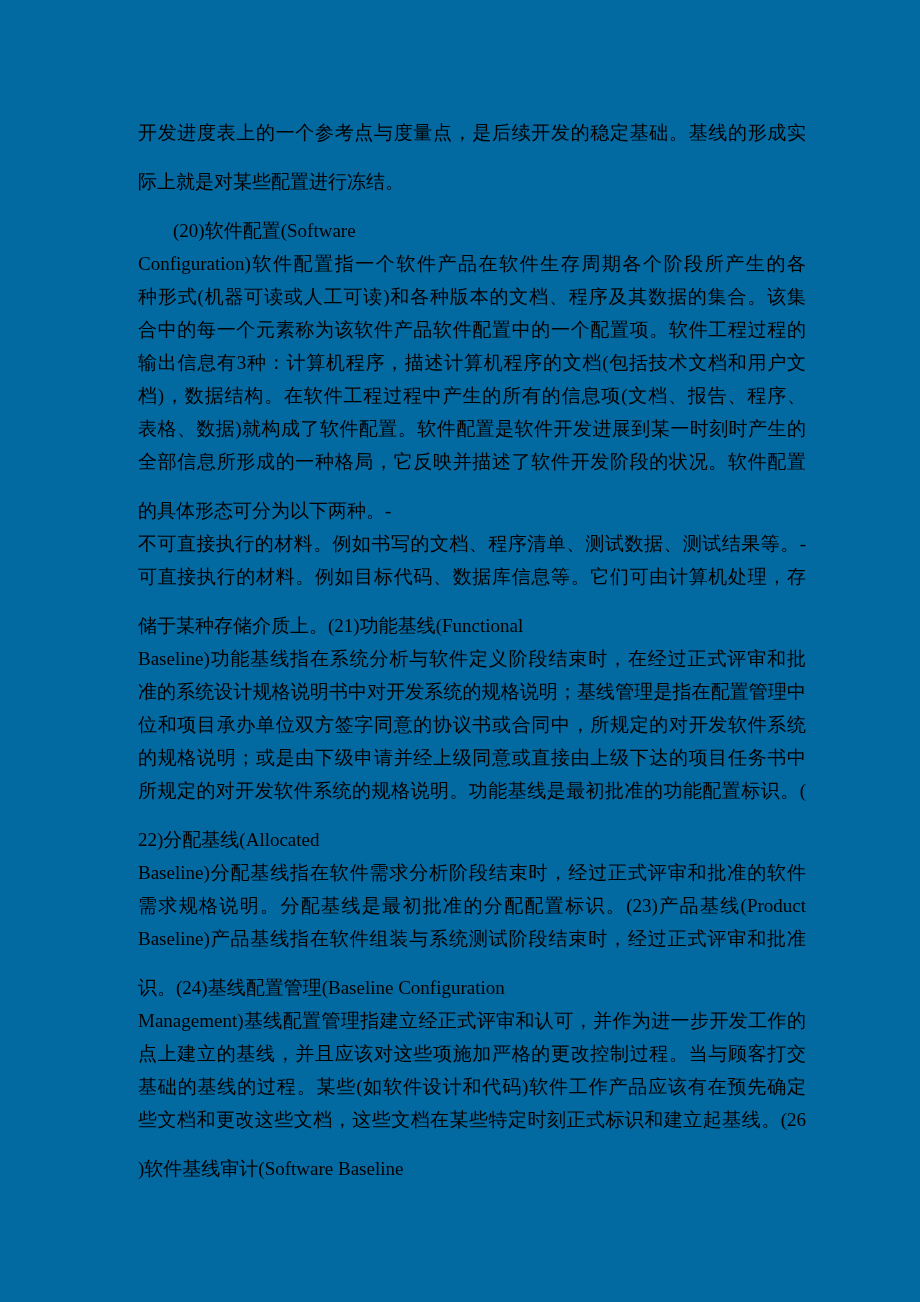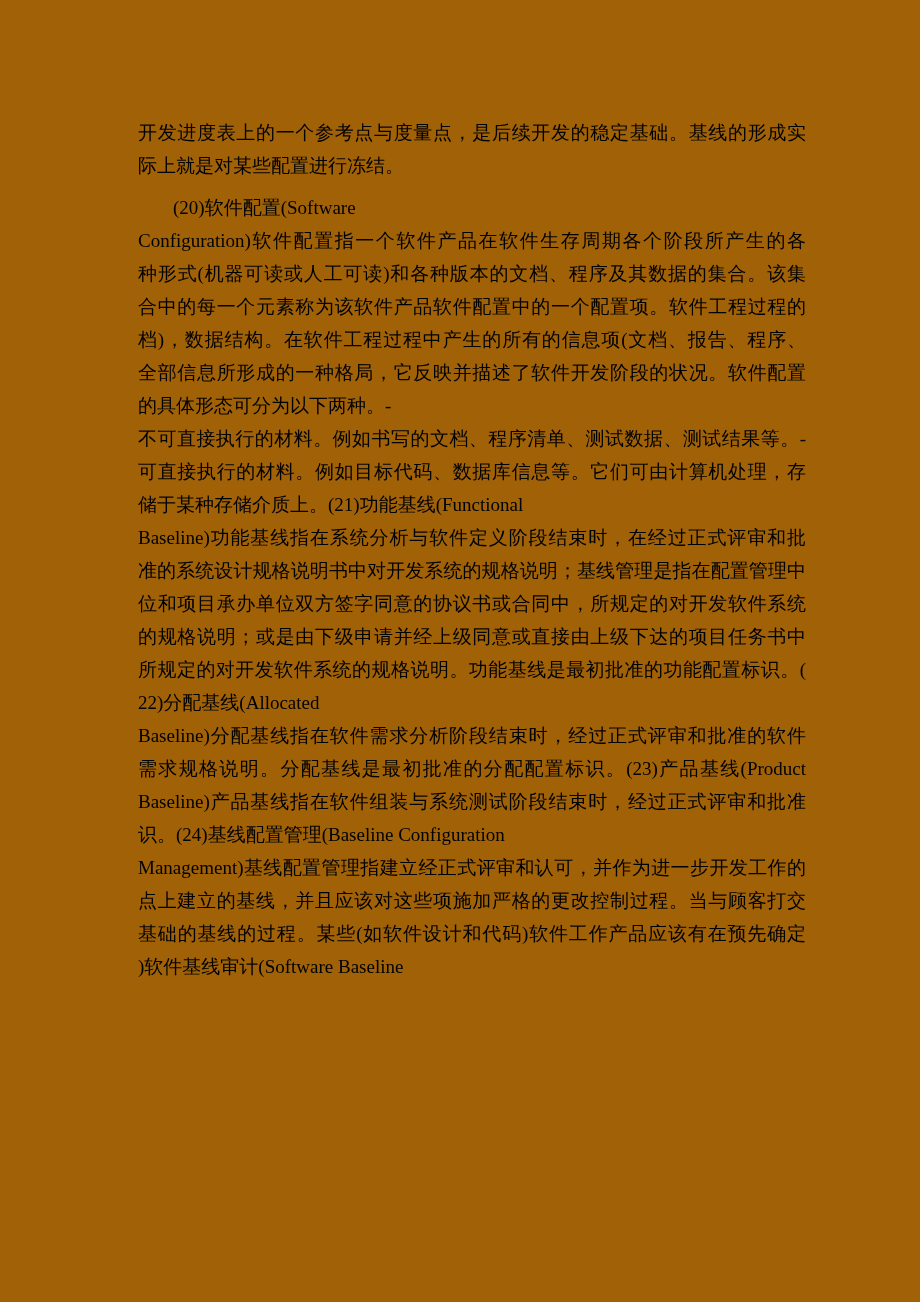--- a/index.html
+++ b/index.html
@@ -4,21 +4,21 @@
 <style>
   html, body {
     margin: 0;
     padding: 0;
     background: #ffffff;
   }
   .page {
     position: relative;
     width: 920px;
     height: 1302px;
-    background: #a16207;
+    background: #0369a1;
     overflow: hidden;
   }
   .text-block {
     position: absolute;
     left: 138px;
     top: 116px;
     width: 668px;
     font-family: "Liberation Serif", "DejaVu Serif", serif;
     font-size: 19px;
     color: #000000;
@@ -41,51 +41,55 @@
   }
   
   .line.flush {
     text-align: justify;
     text-align-last: justify;
   }
   .line.ragged {
     text-align: center;
     text-align-last: left;
     white-space: nowrap;
+    margin-top: 16px;
   }
 </style>
 </head>
 <body>
 
 <div class="page">
   <div class="text-block">
       <div class="para">
         <div class="line flush">开发进度表上的一个参考点与度量点，是后续开发的稳定基础。基线的形成实</div>
         <div class="line ragged">际上就是对某些配置进行冻结。</div>
       </div>
       <div class="para indented">
         <div class="line ragged">(20)软件配置(Software</div>
         <div class="line flush">Configuration)软件配置指一个软件产品在软件生存周期各个阶段所产生的各</div>
         <div class="line flush">种形式(机器可读或人工可读)和各种版本的文档、程序及其数据的集合。该集</div>
         <div class="line flush">合中的每一个元素称为该软件产品软件配置中的一个配置项。软件工程过程的</div>
+        <div class="line flush">输出信息有3种：计算机程序，描述计算机程序的文档(包括技术文档和用户文</div>
         <div class="line flush">档)，数据结构。在软件工程过程中产生的所有的信息项(文档、报告、程序、</div>
+        <div class="line flush">表格、数据)就构成了软件配置。软件配置是软件开发进展到某一时刻时产生的</div>
         <div class="line flush">全部信息所形成的一种格局，它反映并描述了软件开发阶段的状况。软件配置</div>
         <div class="line ragged">的具体形态可分为以下两种。-</div>
         <div class="line flush">不可直接执行的材料。例如书写的文档、程序清单、测试数据、测试结果等。-</div>
         <div class="line flush">可直接执行的材料。例如目标代码、数据库信息等。它们可由计算机处理，存</div>
         <div class="line ragged">储于某种存储介质上。(21)功能基线(Functional</div>
         <div class="line flush">Baseline)功能基线指在系统分析与软件定义阶段结束时，在经过正式评审和批</div>
         <div class="line flush">准的系统设计规格说明书中对开发系统的规格说明；基线管理是指在配置管理中</div>
         <div class="line flush">位和项目承办单位双方签字同意的协议书或合同中，所规定的对开发软件系统</div>
         <div class="line flush">的规格说明；或是由下级申请并经上级同意或直接由上级下达的项目任务书中</div>
         <div class="line flush">所规定的对开发软件系统的规格说明。功能基线是最初批准的功能配置标识。(</div>
         <div class="line ragged">22)分配基线(Allocated</div>
         <div class="line flush">Baseline)分配基线指在软件需求分析阶段结束时，经过正式评审和批准的软件</div>
         <div class="line flush">需求规格说明。分配基线是最初批准的分配配置标识。(23)产品基线(Product</div>
         <div class="line flush">Baseline)产品基线指在软件组装与系统测试阶段结束时，经过正式评审和批准</div>
         <div class="line ragged">识。(24)基线配置管理(Baseline Configuration</div>
         <div class="line flush">Management)基线配置管理指建立经正式评审和认可，并作为进一步开发工作的</div>
         <div class="line flush">点上建立的基线，并且应该对这些项施加严格的更改控制过程。当与顾客打交</div>
         <div class="line flush">基础的基线的过程。某些(如软件设计和代码)软件工作产品应该有在预先确定</div>
+        <div class="line flush">些文档和更改这些文档，这些文档在某些特定时刻正式标识和建立起基线。(26</div>
         <div class="line ragged">)软件基线审计(Software Baseline</div>
       </div>
     </div>
 </div>
 
 </body></html>

